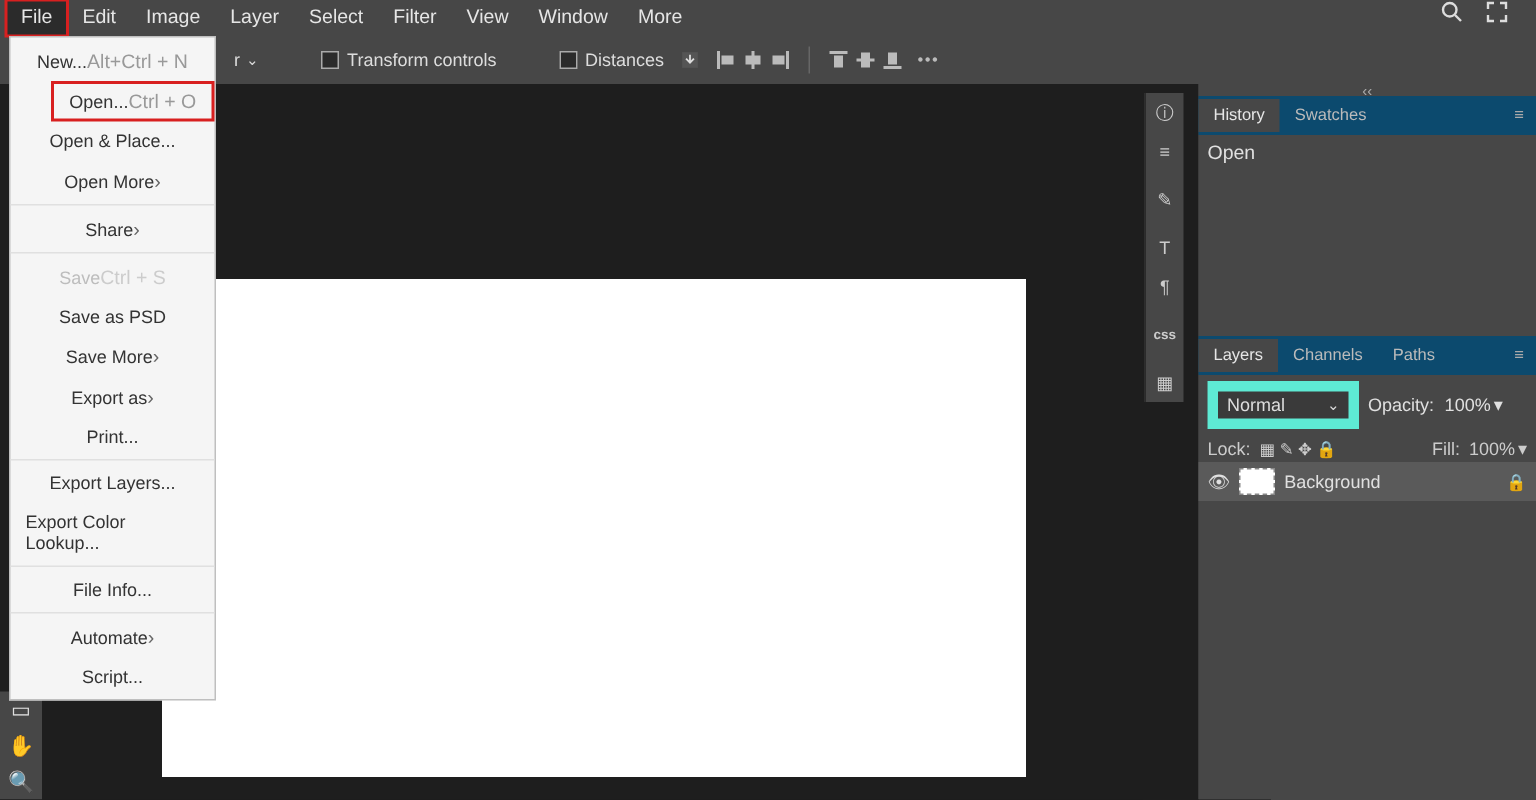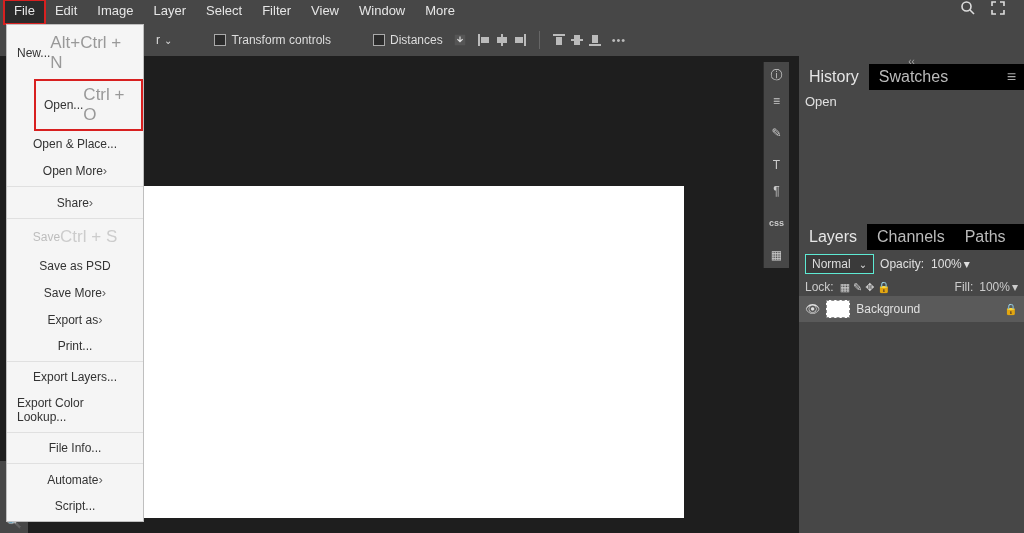--- a/index.html
+++ b/index.html
@@ -19,21 +19,21 @@
 .opt-check { display:flex; align-items:center; gap:5px;margin-left:32px; }
 .checkbox { width:12px; height:12px; border:1px solid #aaa; background:#2b2b2b; }
 .opt-icon { font-size:14px; color:#bbb; cursor:pointer; display:flex; align-items:center; }
 .opt-icon svg { width:14px; height:14px; fill:#bbb; }
 .opt-divider { width:1px; height:18px; background:#666; margin:0 2px; }
 
 
 .dropdown { position:absolute; top:24px; left:6px; width:138px; background:#f5f5f5; border:1px solid #bfbfbf; color:#333; font-size:12px; z-index:20; padding:2px 0; }
 .dd-item { display:flex; align-items:center; justify-content:center; padding:6px 10px; cursor:pointer; }
 .dd-item.has-arrow::after { content:"›"; color:#666; font-size:13px; }
-.dd-item .shortcut { color:#999; font-size:17px; }
+.dd-item .shortcut { color:#999; font-size:13px; }
 .dd-item.disabled { color:#bdbdbd; }
 .dd-item.disabled .shortcut { color:#ccc; }
 .dd-item.outlined { outline:2px solid #d82020; outline-offset:-2px;margin-left:27px; }
 .dd-sep { height:1px; background:#e0e0e0; margin:2px 0; }
 
 
 .stage { position:absolute; top:56px; left:0; right:262px; bottom:0; background:#1e1e1e; }
 .canvas { position:absolute; left:108px; top:130px; width:576px; height:332px; background:#fff; }
 
 
@@ -41,29 +41,29 @@
 .toolstrip .tbtn { height:24px; display:flex; align-items:center; justify-content:center; cursor:pointer; font-size:14px; }
 
 
 .rcol { position:absolute; right:235px; top:62px; width:26px; background:#474747; display:flex; flex-direction:column; border-left:1px solid #2b2b2b; }
 .rcol .rbtn { height:26px; display:flex; align-items:center; justify-content:center; cursor:pointer; font-size:12px; color:#ccc; }
 .rcol .rsep { height:6px; }
 
 
 .rpanel { position:absolute; right:0; top:56px; width:225px; bottom:0; background:#474747; display:flex; flex-direction:column; }
 .panel-collapse { height:8px; background:#474747; text-align:center; font-size:10px; color:#aaa; }
-.panel-tabs { display:flex; align-items:center; height:26px; background:#000000; font-size:16px; }
+.panel-tabs { display:flex; align-items:center; height:26px; background:#0c4a6e; font-size:11px; }
 .panel-tab { padding:5px 10px; cursor:pointer; color:#bbb; }
 .panel-tab.active { background:#474747; color:#e6e6e6; }
 .panel-menu { margin-left:auto; padding:0 8px; cursor:pointer; color:#aaa; }
 .panel-body { flex:0 0 auto; }
 .history-body { height:134px; background:#474747; padding:4px 6px; }
 
 .layer-controls { display:flex; align-items:center; gap:6px; padding:4px 6px; background:#474747; font-size:12px; }
-.blend-select { background:#3a3a3a; border:1px solid #5eead4; color:#ddd; padding:2px 6px; display:flex; align-items:center; gap:8px; }
+.blend-select { background:#3a3a3a; border:7px solid #5eead4; color:#ddd; padding:2px 6px; display:flex; align-items:center; gap:28px; }
 .opacity-box { display:flex; align-items:center; gap:7px; }
 .opacity-val { display:flex; gap:2px; }
 .lock-row { display:flex; align-items:center; gap:6px; padding:2px 6px; background:#474747; font-size:12px; color:#ccc; }
 .lock-icons { display:flex; gap:3px; }
 .lock-icons span { font-size:11px; }
 .layers-list { flex:1; background:#474747; }
 .layer-row { display:flex; align-items:center; gap:6px; padding:4px 6px; background:#5a5a5a; }
 .eye { font-size:12px; }
 .thumb { width:24px; height:18px; background:#fff; border:1px dashed #888; }
 .layer-name { flex:1; font-size:12px; }

